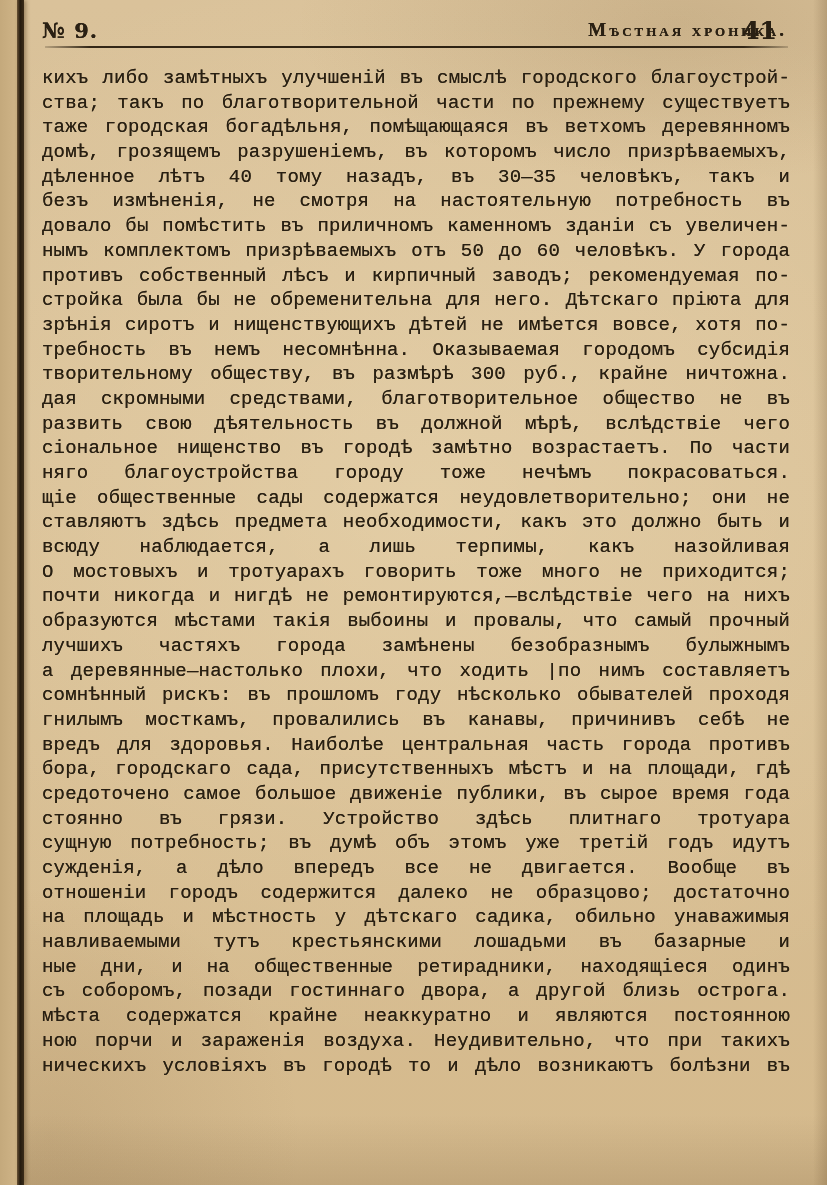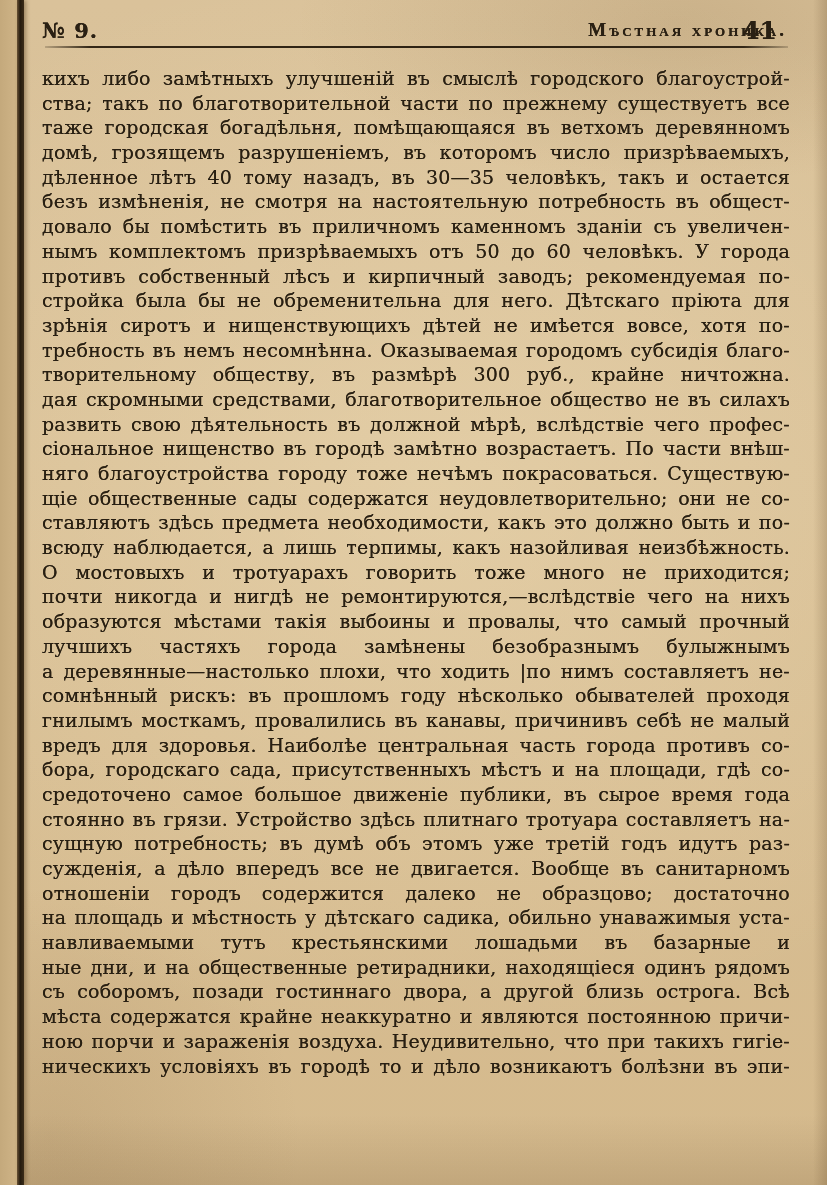--- a/index.html
+++ b/index.html
@@ -80,20 +80,21 @@
     top: 46px;
     height: 2px;
     background: linear-gradient(to right, #33271736, #332717 6%, #2c2112 60%, #332717 94%, #33271736);
     border: 0;
   }
   .body-text {
     position: absolute;
     left: 42px;
     top: 66px;
     width: 748px;
+    font-family: Liberation Mono, monospace;
   }
   .text-line {
     font-size: 19px;
     line-height: 24.7px;
     height: 24.7px;
     letter-spacing: 0.2px;
     word-spacing: 1.5px;
     text-align: justify;
     text-align-last: justify;
     white-space: normal;

